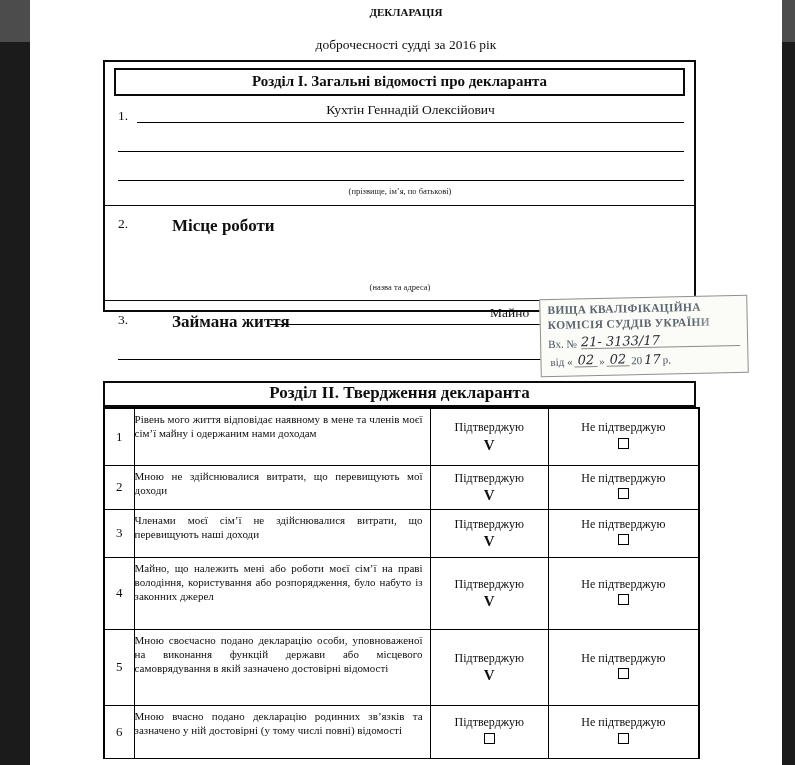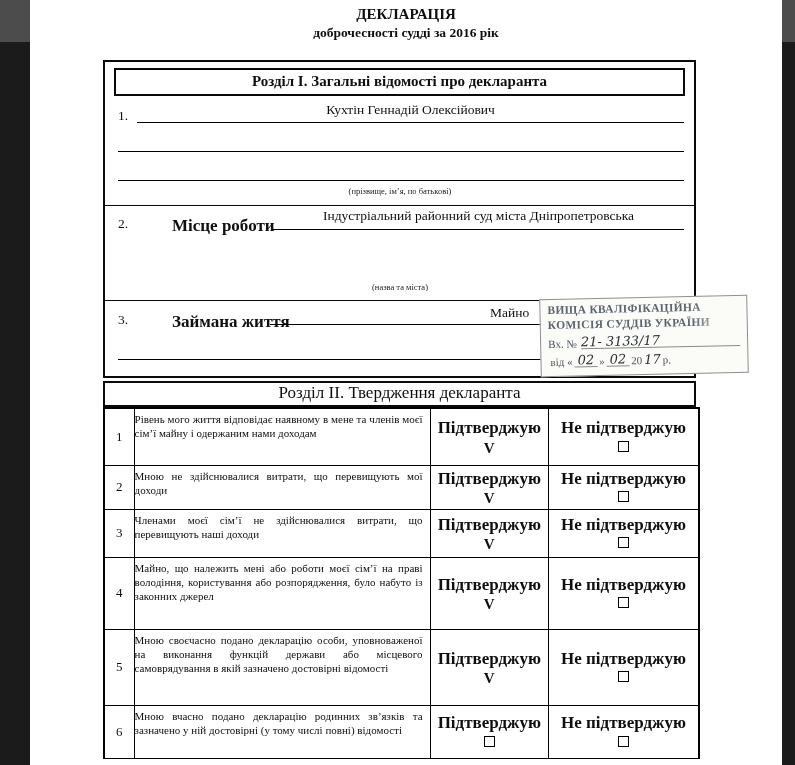--- a/index.html
+++ b/index.html
@@ -8,26 +8,26 @@
   body { position:relative; }
 
   .corner { position:absolute; top:0; height:42px; background:#4c4c4c; }
   .corner-tl { left:0; width:30px; }
   .corner-tr { left:782px; width:13px; }
 
   .page { position:absolute; left:30px; top:0; width:752px; height:765px;
           background:#fff; overflow:hidden; }
 
   .doc-title { position:absolute; top:6px; left:0; right:0; text-align:center;
-               font-weight:bold; font-size:15px; }
-  .doc-subtitle { position:absolute; top:25px; left:0; right:0; text-align:center;
-                  font-weight:bold; font-size:13.5px; }
+               font-weight:bold; font-size:11px; }
+  .doc-subtitle { position:absolute; top:37px; left:0; right:0; text-align:center;
+                  font-weight:normal; font-size:13.5px; }
 
   
-  .s1-box { position:absolute; left:73px; top:60px; width:593px; height:318px;
+  .s1-box { position:absolute; left:73px; top:60px; width:593px; height:252px;
             border:2px solid #0a0a0a; }
   .s1-head { position:absolute; left:9px; right:9px; top:6px; border:2px solid #0a0a0a;
              text-align:center; font-weight:bold; font-size:15px; padding:3px 0 4px; }
   .divider { position:absolute; left:0; right:0; border-top:1px solid #0a0a0a; }
   .div1 { top:143px; } .div2 { top:238px; }
 
   .s1-num { position:absolute; font-size:13.5px; }
   .s1-label { position:absolute; font-weight:bold; font-size:17px;margin-left:28px; }
 
   .name-line { position:absolute; left:32px; right:10px; top:40px; height:21px;
@@ -63,33 +63,33 @@
   .stamp-row .fill { flex:1; border-bottom:1px solid #8a8a8a; margin-left:4px;
                      text-align:left; }
   .hand { font-family:"DejaVu Serif",serif; font-style:italic; font-size:13px;
           color:#2b3038; line-height:1; }
   .u { border-bottom:1px solid #8a8a8a; padding:0 3px; display:inline-block; }
   .stamp-date { margin-top:4px; }
   .stamp-date .pr { margin:0 2px; }
 
   
   .s2-head { position:absolute; left:73px; top:381px; width:593px;
-             border:2px solid #0a0a0a; text-align:center; font-weight:normal;
+             border:2px solid #0a0a0a; text-align:center; font-weight:bold;
              font-size:17px; padding:0 0 2px; }
 
   .claims { position:absolute; left:73px; top:407px; width:597px;
             border-collapse:collapse; table-layout:fixed;
             border:2px solid #000; border-bottom:0; }
   .claims td { border:1px solid #000; }
   .c-num { width:30px; } .c-text { width:295px; } .c-yes { width:118px; } .c-no { width:150px; }
   .td-num { text-align:center; vertical-align:middle; font-size:13px; }
   .td-text { text-align:justify; vertical-align:top; padding:3px 7px 3px 0;
              font-size:11px; line-height:1.3; }
   .td-ans { text-align:center; vertical-align:middle; padding:2px; }
-  .ans-label { font-weight:bold; font-size:17px; line-height:1.15;text-align:center; }
+  .ans-label { font-weight:normal; font-size:12px; line-height:1.15;text-align:center; }
   .ans-mark { margin-top:3px; height:14px; }
   .mark-v { font-weight:bold; font-size:15px; line-height:1; }
   .mark-box { display:inline-block; width:11px; height:11px;
               border:1.5px solid #000; vertical-align:top; }
   .r1 { height:57px; } .r2 { height:44px; } .r3 { height:48px; }
   .r4 { height:72px; } .r5 { height:76px; } .r6 { height:53px; }
 </style>
 </head>
 <body>
 
@@ -107,22 +107,21 @@
     <span class="s1-num" style="left:13px; top:46px;">1.</span>
     <div class="name-line">Кухтін Геннадій Олексійович</div>
     <div class="blank-line bl1"></div>
     <div class="blank-line bl2"></div>
     <div class="caption cap1">(прізвище, ім’я, по батькові)</div>
 
     <div class="divider div1"></div>
 
     <span class="s1-num" style="left:13px; top:154px;">2.</span>
     <span class="s1-label" style="left:39px; top:154px;">Місце роботи</span>
-    <div class="work-line1">Індустріальний районний суд міста Дніпропетровська</div>
-    <div class="caption cap2">(назва та міста)</div>
+    <div class="caption cap2">(назва та адреса)</div>
 
     <div class="divider div2"></div>
 
     <span class="s1-num" style="left:13px; top:250px;">3.</span>
     <span class="s1-label" style="left:39px; top:250px;">Займана життя</span>
     <span class="pos-value">Майно</span>
     <div class="pos-line1"></div>
     <div class="pos-line2"></div>
   </div>
 

